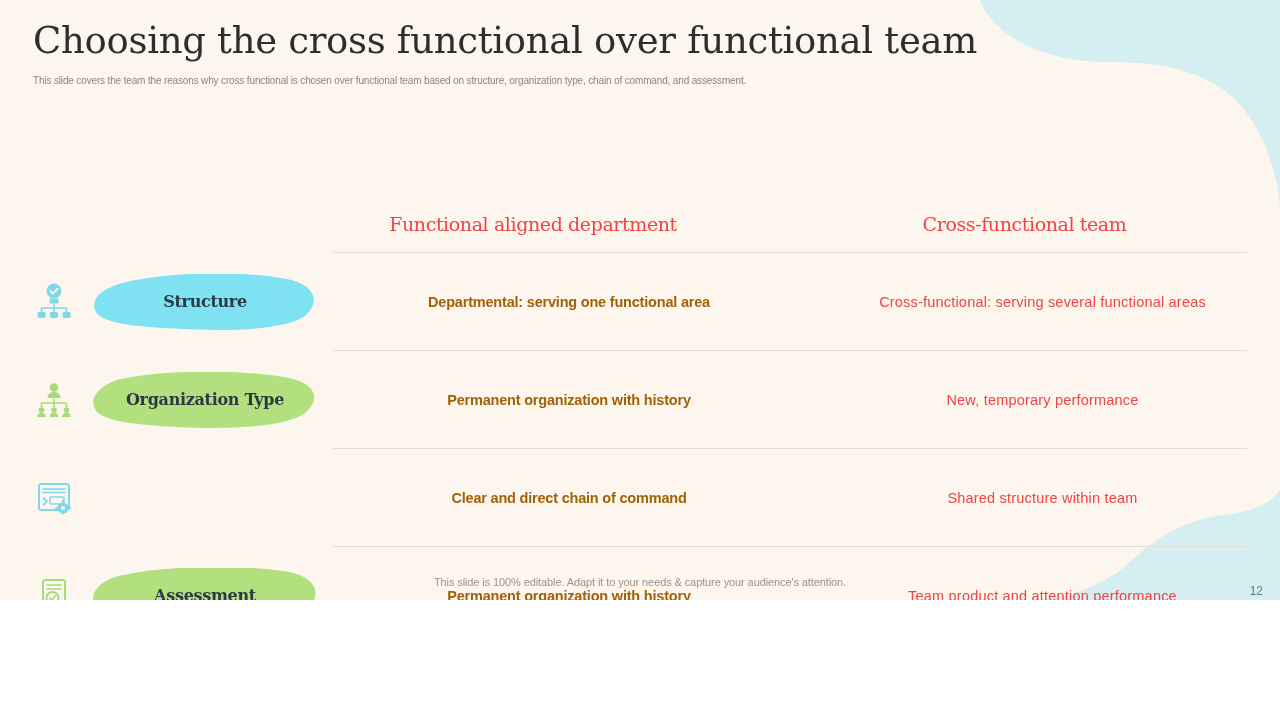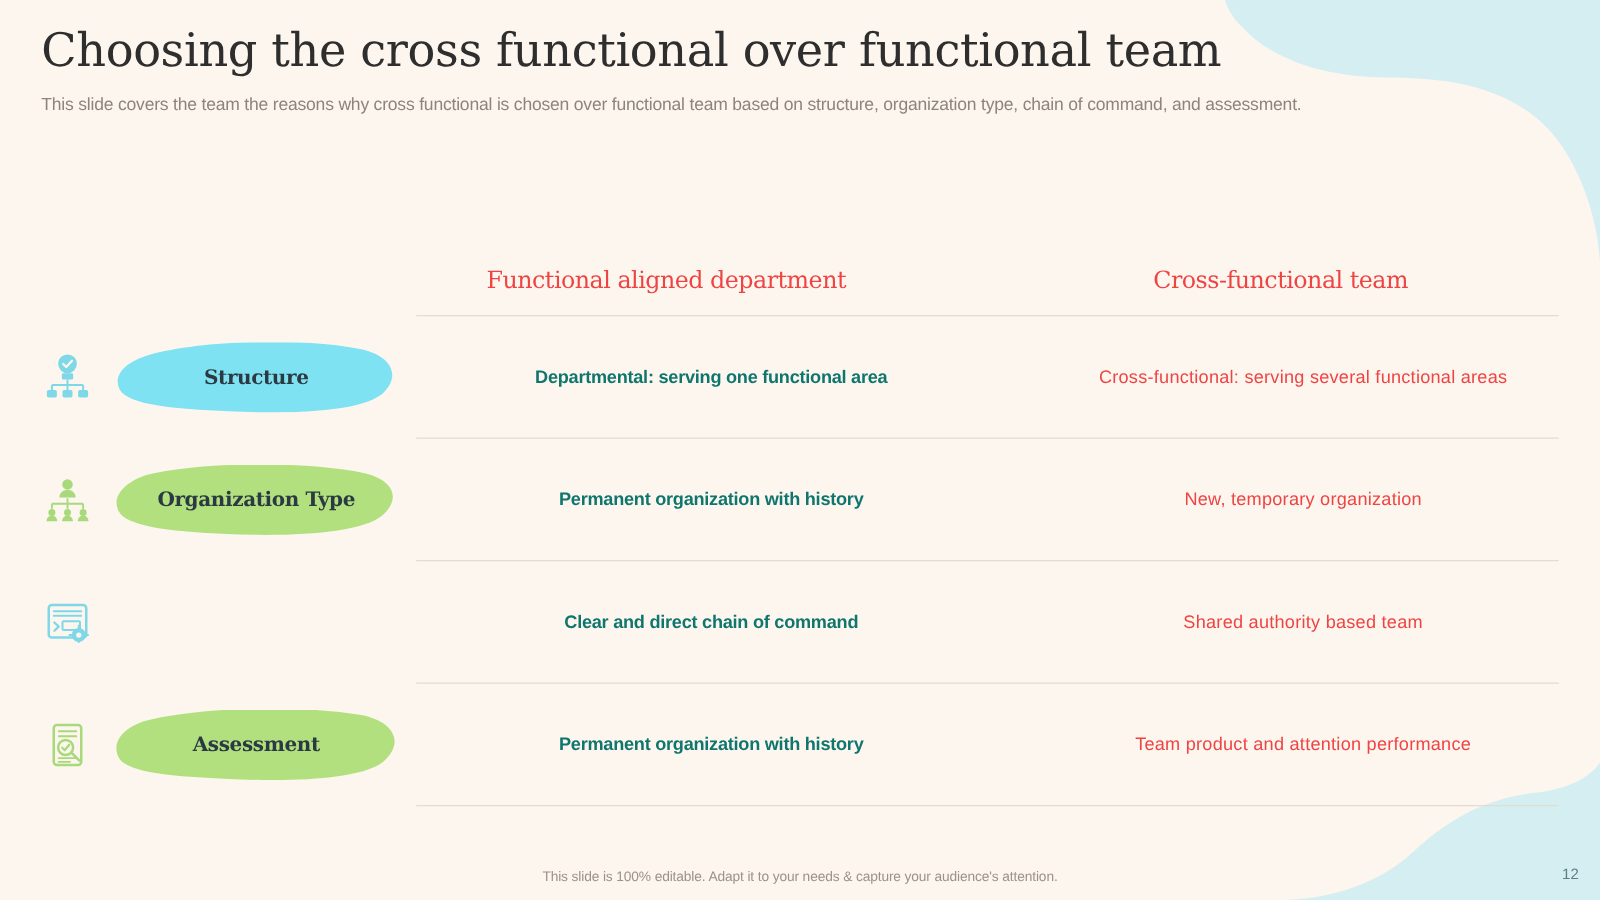--- a/index.html
+++ b/index.html
@@ -3,21 +3,21 @@
 <meta charset="utf-8">
 <style>
   html, body {
     margin: 0;
     padding: 0;
     background: #ffffff;
   }
   #slide {
     position: relative;
     width: 1280px;
-    height: 720px;
+    height: 600px;
     background: #fdf6ee;
     overflow: hidden;
     font-family: "Liberation Sans", sans-serif;
   }
 
   
   .deco {
     position: absolute;
     pointer-events: none;
   }
@@ -46,21 +46,21 @@
     font-size: 37px;
     font-weight: 400;
     color: #2e2e2e;
     letter-spacing: -0.3px;
     line-height: 1.15;
     margin: 0;
     white-space: nowrap;
   }
   #page-subtitle {
     margin: 12px 0 0 0;
-    font-size: 14px;
+    font-size: 10px;
     font-weight: 400;
     color: #8d857c;
     letter-spacing: -0.15px;
     white-space: nowrap;
   }
 
   
   #table {
     position: absolute;
     left: 0;
@@ -139,21 +139,21 @@
     font-weight: 700;
     color: #2b3a42;
     letter-spacing: -0.3px;
     white-space: nowrap;
   }
 
   .cell-a, .cell-b {
     flex: 1 1 0;
     text-align: center;
     font-size: 14.5px;
-    color: #0f766e;
+    color: #a16207;
   }
   .cell-a {
     max-width: 472px;
     font-weight: 700;
     letter-spacing: -0.2px;
   }
   .cell-b {
     font-weight: 400;
     letter-spacing: 0.2px;
     color: #ef4444;
@@ -166,21 +166,21 @@
     right: 0;
     bottom: 12px;
     text-align: center;
     font-size: 11px;
     color: #9b9289;
     letter-spacing: -0.1px;
   }
   #page-number {
     position: absolute;
     right: 17px;
-    bottom: 14px;
+    bottom: 2px;
     font-size: 12px;
     color: #5c7f86;
   }
 </style>
 </head>
 <body>
 
 <div id="slide">
 
   <svg class="deco" id="deco-top-right" viewBox="0 0 320 210" preserveAspectRatio="none">
@@ -251,41 +251,41 @@
           </svg>
         </span>
         <span class="badge">
           <svg viewBox="0 0 228 56" preserveAspectRatio="none">
             <path d="M26,8 C72,-3 152,-3 198,6 C224,11 231,27 214,41 C198,54 144,58 86,55 C44,53 10,49 4,37 C-2,26 8,14 26,8 Z" fill="#b3e07f"></path>
           </svg>
           <span class="badge-text">Organization Type</span>
         </span>
       </div>
       <div class="cell-a">Permanent organization with history</div>
-      <div class="cell-b">New, temporary organization</div>
+      <div class="cell-b">New, temporary performance</div>
     </div>
 
     <div class="rule"></div>
 
     <div class="row">
       <div class="label-cell">
         <span class="row-icon">
           <svg viewBox="0 0 36 38" width="36" height="38">
             <rect x="3" y="5" width="30" height="26" rx="2.5" fill="none" stroke="#7fd8e8" stroke-width="2"></rect>
             <path d="M7 10 L29 10 M7 13.5 L29 13.5" stroke="#7fd8e8" stroke-width="1.6" stroke-linecap="round"></path>
             <path d="M7.5 19 L11 22.3 L7.5 25.6" stroke="#7fd8e8" stroke-width="1.8" fill="none" stroke-linecap="round" stroke-linejoin="round"></path>
             <rect x="14" y="18" width="14" height="7" rx="1" fill="none" stroke="#7fd8e8" stroke-width="1.6"></rect>
             <circle cx="27" cy="29" r="5.6" fill="#7fd8e8"></circle>
             <circle cx="27" cy="29" r="2.1" fill="#fdf6ee"></circle>
             <path d="M27 21.6 L27 23.4 M27 34.6 L27 32.8 M19.6 29 L21.4 29 M34.4 29 L32.6 29" stroke="#7fd8e8" stroke-width="1.7" stroke-linecap="round"></path>
           </svg>
         </span>
       </div>
       <div class="cell-a">Clear and direct chain of command</div>
-      <div class="cell-b">Shared authority based team</div>
+      <div class="cell-b">Shared structure within team</div>
     </div>
 
     <div class="rule"></div>
 
     <div class="row">
       <div class="label-cell">
         <span class="row-icon">
           <svg viewBox="0 0 36 38" width="36" height="38">
             <rect x="7" y="3" width="22" height="32" rx="2.5" fill="none" stroke="#a8d97a" stroke-width="2"></rect>
             <path d="M11 8 L25 8 M11 12 L25 12" stroke="#a8d97a" stroke-width="1.5" stroke-linecap="round"></path>

